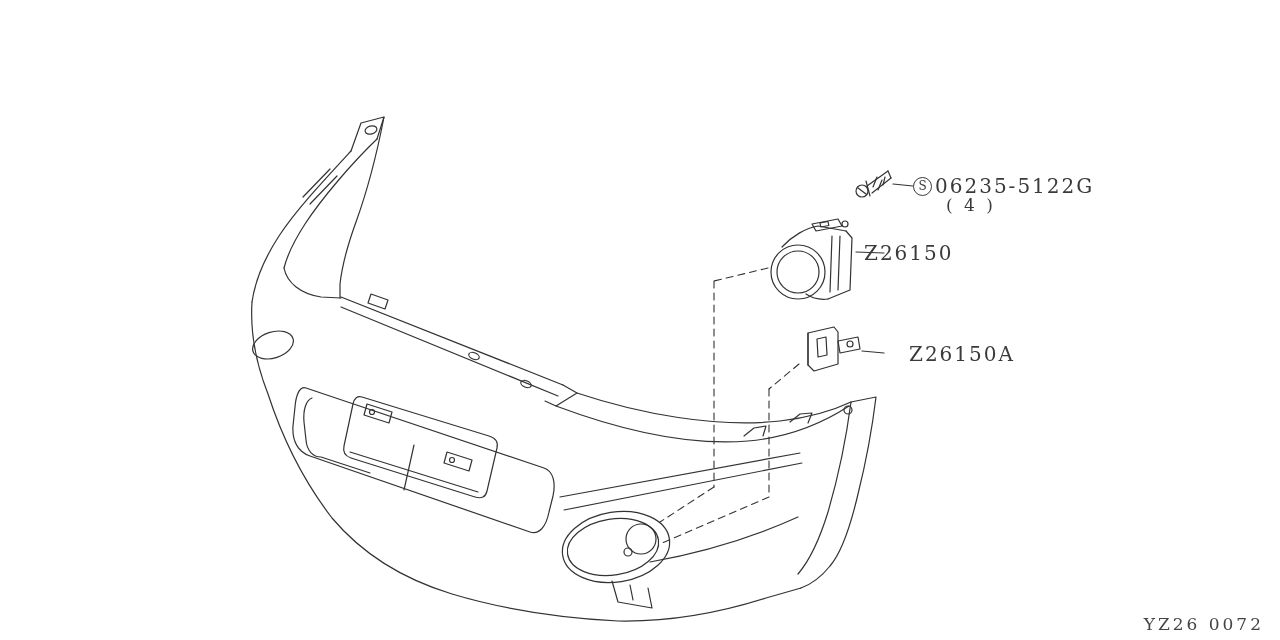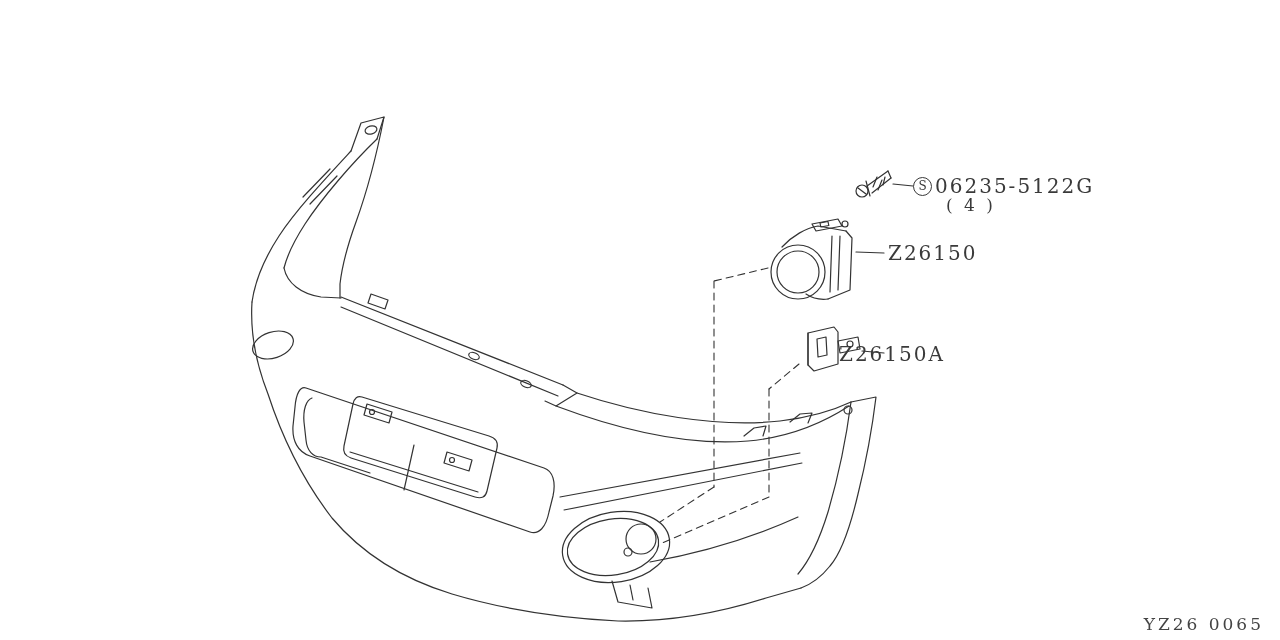--- a/index.html
+++ b/index.html
@@ -174,19 +174,19 @@
 
   <div class="label" style="left:913px; top:176px">
     <span class="circle-s">
       <span>S</span>
     </span>
     <span>06235-5122G</span>
   </div>
 
   <div class="label qty" style="left:946px; top:197px">( 4 )</div>
 
-  <div class="label" style="left:888px; top:243px">Z26150</div>
+  <div class="label" style="left:864px; top:243px">Z26150</div>
 
-  <div class="label" style="left:839px; top:344px">Z26150A</div>
+  <div class="label" style="left:909px; top:344px">Z26150A</div>
 
-  <div class="sheet-code">YZ26 0065</div>
+  <div class="sheet-code">YZ26 0072</div>
 
 </div>
 
 </body></html>

